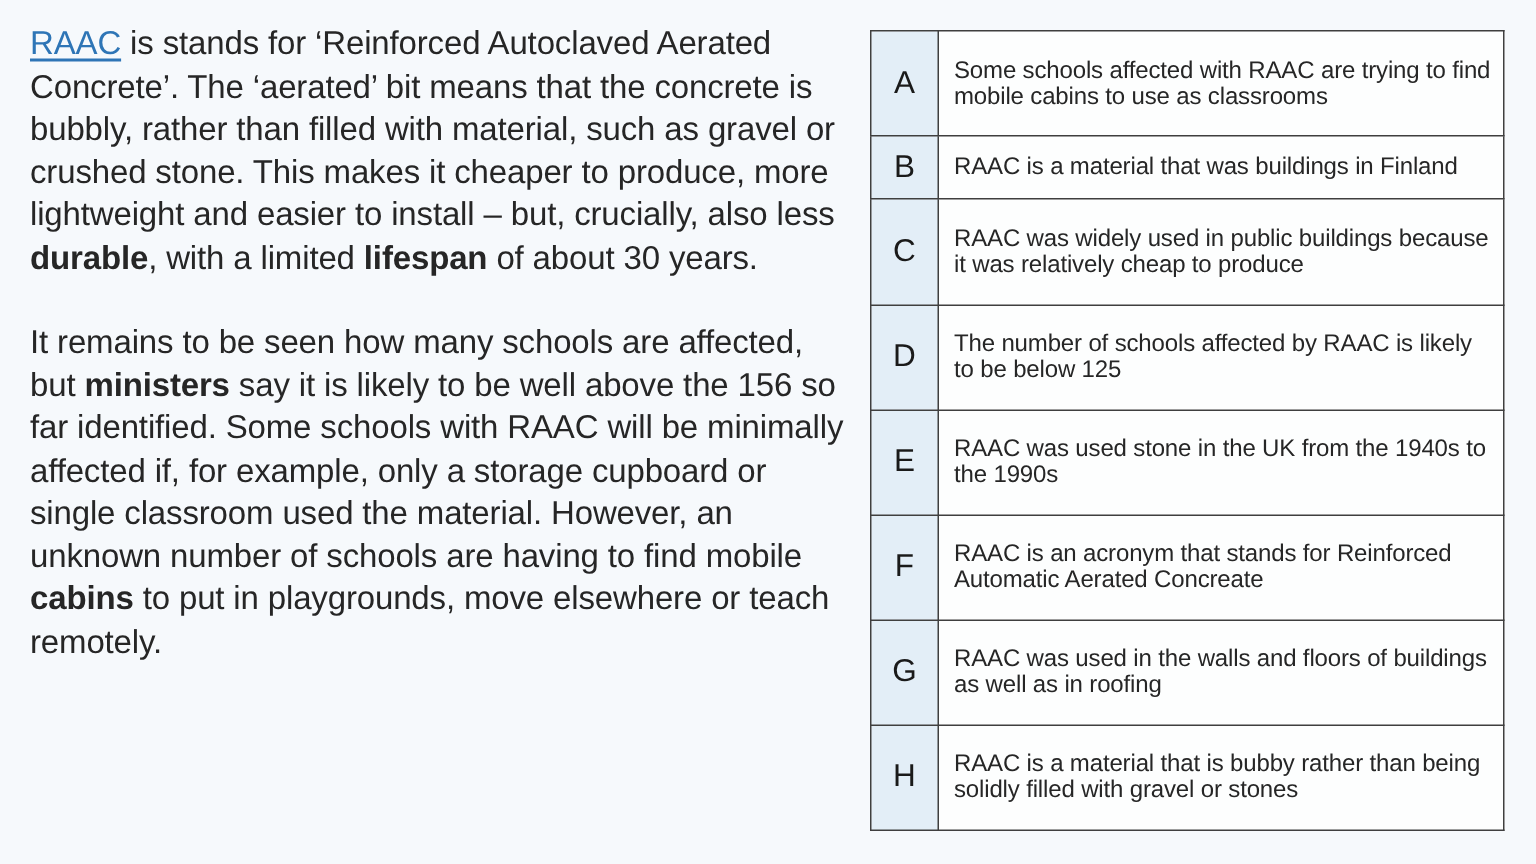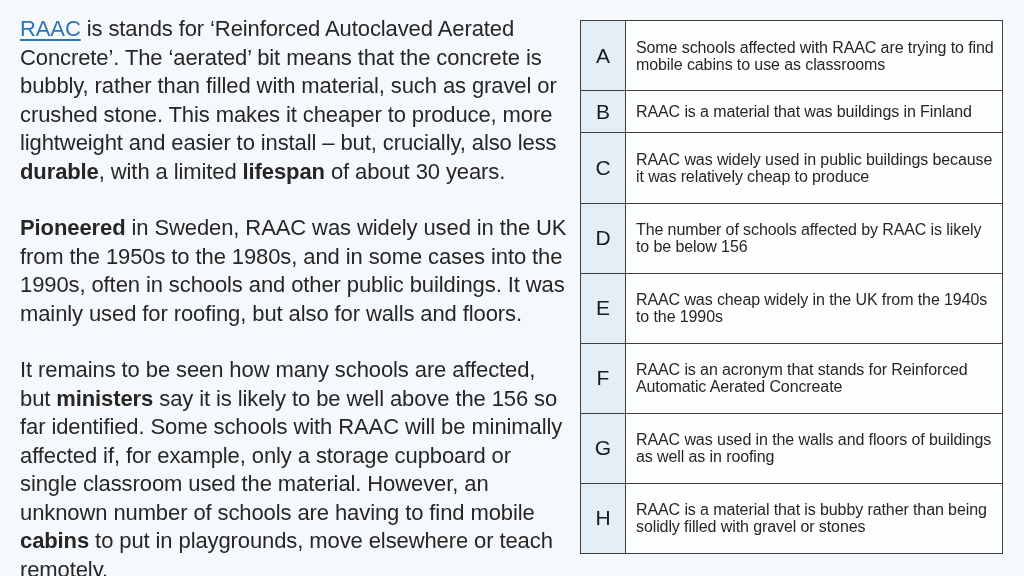--- a/index.html
+++ b/index.html
@@ -62,45 +62,44 @@
     letter-spacing: -0.1px;
   }
 </style>
 </head>
 <body>
 
 <div class="slide">
 
   <div class="article">
     <p><span class="seg-link">RAAC</span><span class="seg-normal"> is stands for ‘Reinforced Autoclaved Aerated Concrete’. The ‘aerated’ bit means that the concrete is bubbly, rather than filled with material, such as gravel or crushed stone. This makes it cheaper to produce, more lightweight and easier to install – but, crucially, also less </span><span class="seg-bold">durable</span><span class="seg-normal">, with a limited </span><span class="seg-bold">lifespan</span><span class="seg-normal"> of about 30 years.</span></p>
-    <p><span class="seg-bold">Pioneered</span><span class="seg-normal"> in Sweden, RAAC was widely used in the UK from the 1950s to the 1980s, and in some cases into the 1990s, often in schools and other public buildings. It was mainly used for roofing, but also for walls and floors.</span></p>
     <p><span class="seg-normal">It remains to be seen how many schools are affected, but </span><span class="seg-bold">ministers</span><span class="seg-normal"> say it is likely to be well above the 156 so far identified. Some schools with RAAC will be minimally affected if, for example, only a storage cupboard or single classroom used the material. However, an unknown number of schools are having to find mobile </span><span class="seg-bold">cabins</span><span class="seg-normal"> to put in playgrounds, move elsewhere or teach remotely.</span></p>
   </div>
 
   <table class="options-table">
     <tbody>
       <tr>
         <td class="letter-cell">A</td>
         <td class="text-cell">Some schools affected with RAAC are trying to find mobile cabins to use as classrooms</td>
       </tr>
       <tr>
         <td class="letter-cell">B</td>
         <td class="text-cell">RAAC is a material that was buildings in Finland</td>
       </tr>
       <tr>
         <td class="letter-cell">C</td>
         <td class="text-cell">RAAC was widely used in public buildings because it was relatively cheap to produce</td>
       </tr>
       <tr>
         <td class="letter-cell">D</td>
-        <td class="text-cell">The number of schools affected by RAAC is likely to be below 156</td>
+        <td class="text-cell">The number of schools affected by RAAC is likely to be below 125</td>
       </tr>
       <tr>
         <td class="letter-cell">E</td>
-        <td class="text-cell">RAAC was cheap widely in the UK from the 1940s to the 1990s</td>
+        <td class="text-cell">RAAC was used stone in the UK from the 1940s to the 1990s</td>
       </tr>
       <tr>
         <td class="letter-cell">F</td>
         <td class="text-cell">RAAC is an acronym that stands for Reinforced Automatic Aerated Concreate</td>
       </tr>
       <tr>
         <td class="letter-cell">G</td>
         <td class="text-cell">RAAC was used in the walls and floors of buildings as well as in roofing</td>
       </tr>
       <tr>

